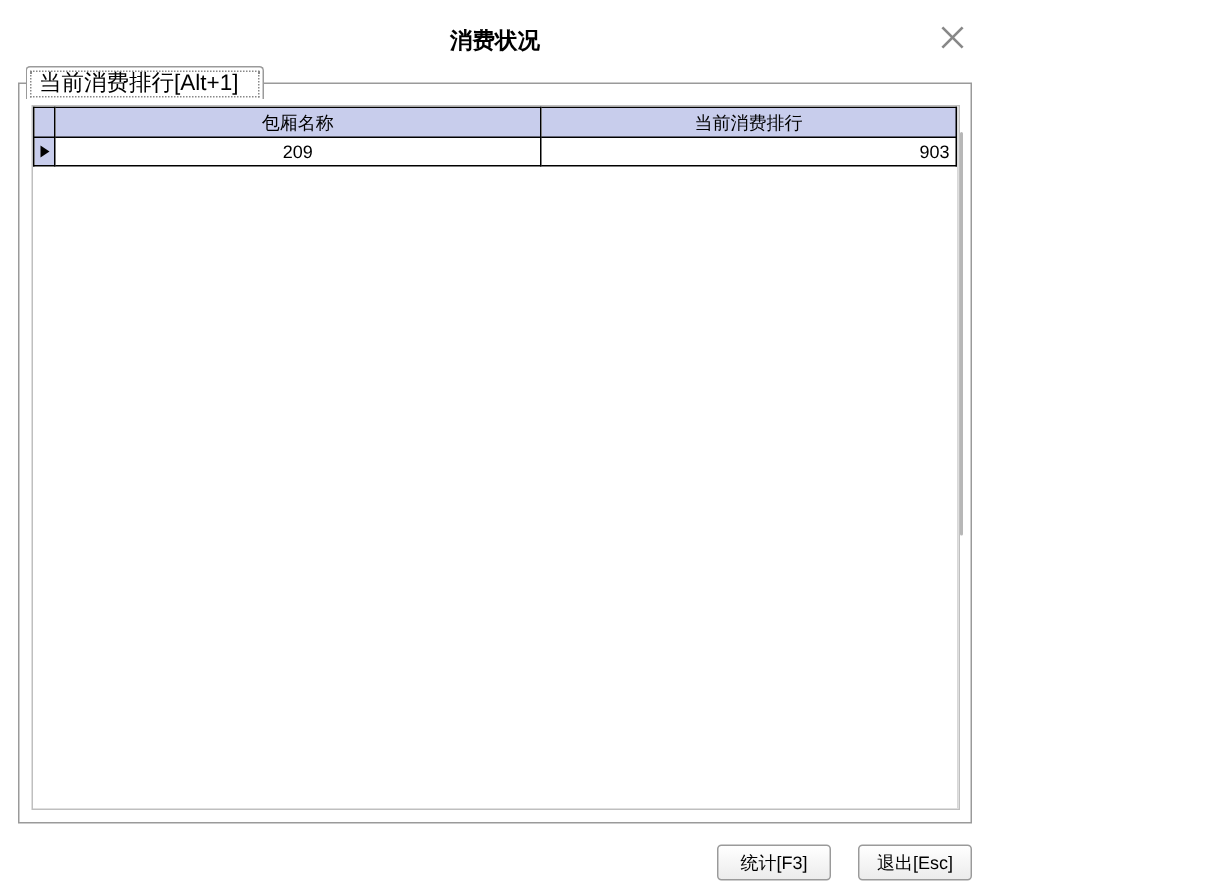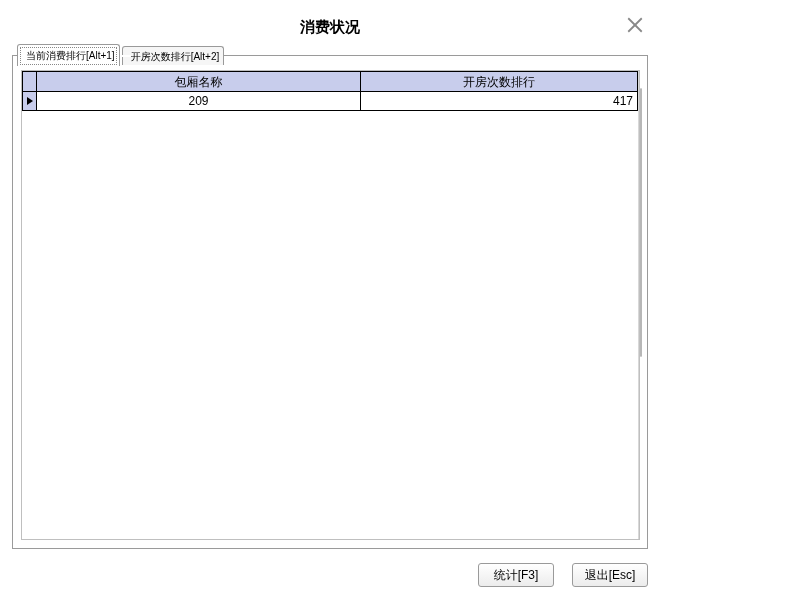--- a/index.html
+++ b/index.html
@@ -57,22 +57,22 @@
     height: 22px;
     display: flex;
     align-items: flex-end;
   }
   .tab {
     background: #fdfdfd;
     border: 1px solid #9a9a9a;
     border-bottom: none;
     border-top-left-radius: 3px;
     border-top-right-radius: 3px;
-    padding: 3px 4px 3px 8px;
-    font-size: 10px;
+    padding: 3px 16px 3px 8px;
+    font-size: 15px;
     margin-right: 2px;
     cursor: pointer;
     position: relative;
     color: #000;
     height: 20px;
     line-height: 14px;
   }
   .tab.active {
     background: #ffffff;
     z-index: 3;
@@ -233,47 +233,44 @@
         <line x1="14" y1="2" x2="2" y2="14" stroke="currentColor" stroke-width="1.6"></line>
       </svg>
     </div>
   </div>
 
   <div class="main-panel">
     <div class="tabstrip">
       <div class="tab active">
         <span class="dotted"></span>
         <span>当前消费排行[Alt+1]</span>
-      </div>
-      <div class="tab inactive">
-        <span>开房次数排行[Alt+2]</span>
       </div>
     </div>
     <div class="tab-mask"></div>
 
     <div class="table-wrap">
       <div class="grid-area">
         <table class="grid">
           <colgroup>
             <col class="rowhdr-col">
             <col class="col1">
             <col>
           </colgroup>
           <thead>
             <tr>
               <th></th>
               <th>包厢名称</th>
-              <th>开房次数排行</th>
+              <th>当前消费排行</th>
             </tr>
           </thead>
           <tbody>
             <tr>
               <td class="rowhdr"><span class="tri"></span></td>
               <td class="cell-left">209</td>
-              <td class="cell-right">417</td>
+              <td class="cell-right">903</td>
             </tr>
           </tbody>
         </table>
       </div>
       <div class="scrollbar">
         <div class="scroll-arrow up">
           <svg width="8" height="6" viewBox="0 0 8 6">
               <polygon points="4,0 8,6 0,6" fill="currentColor"></polygon>
             </svg>
         </div>

